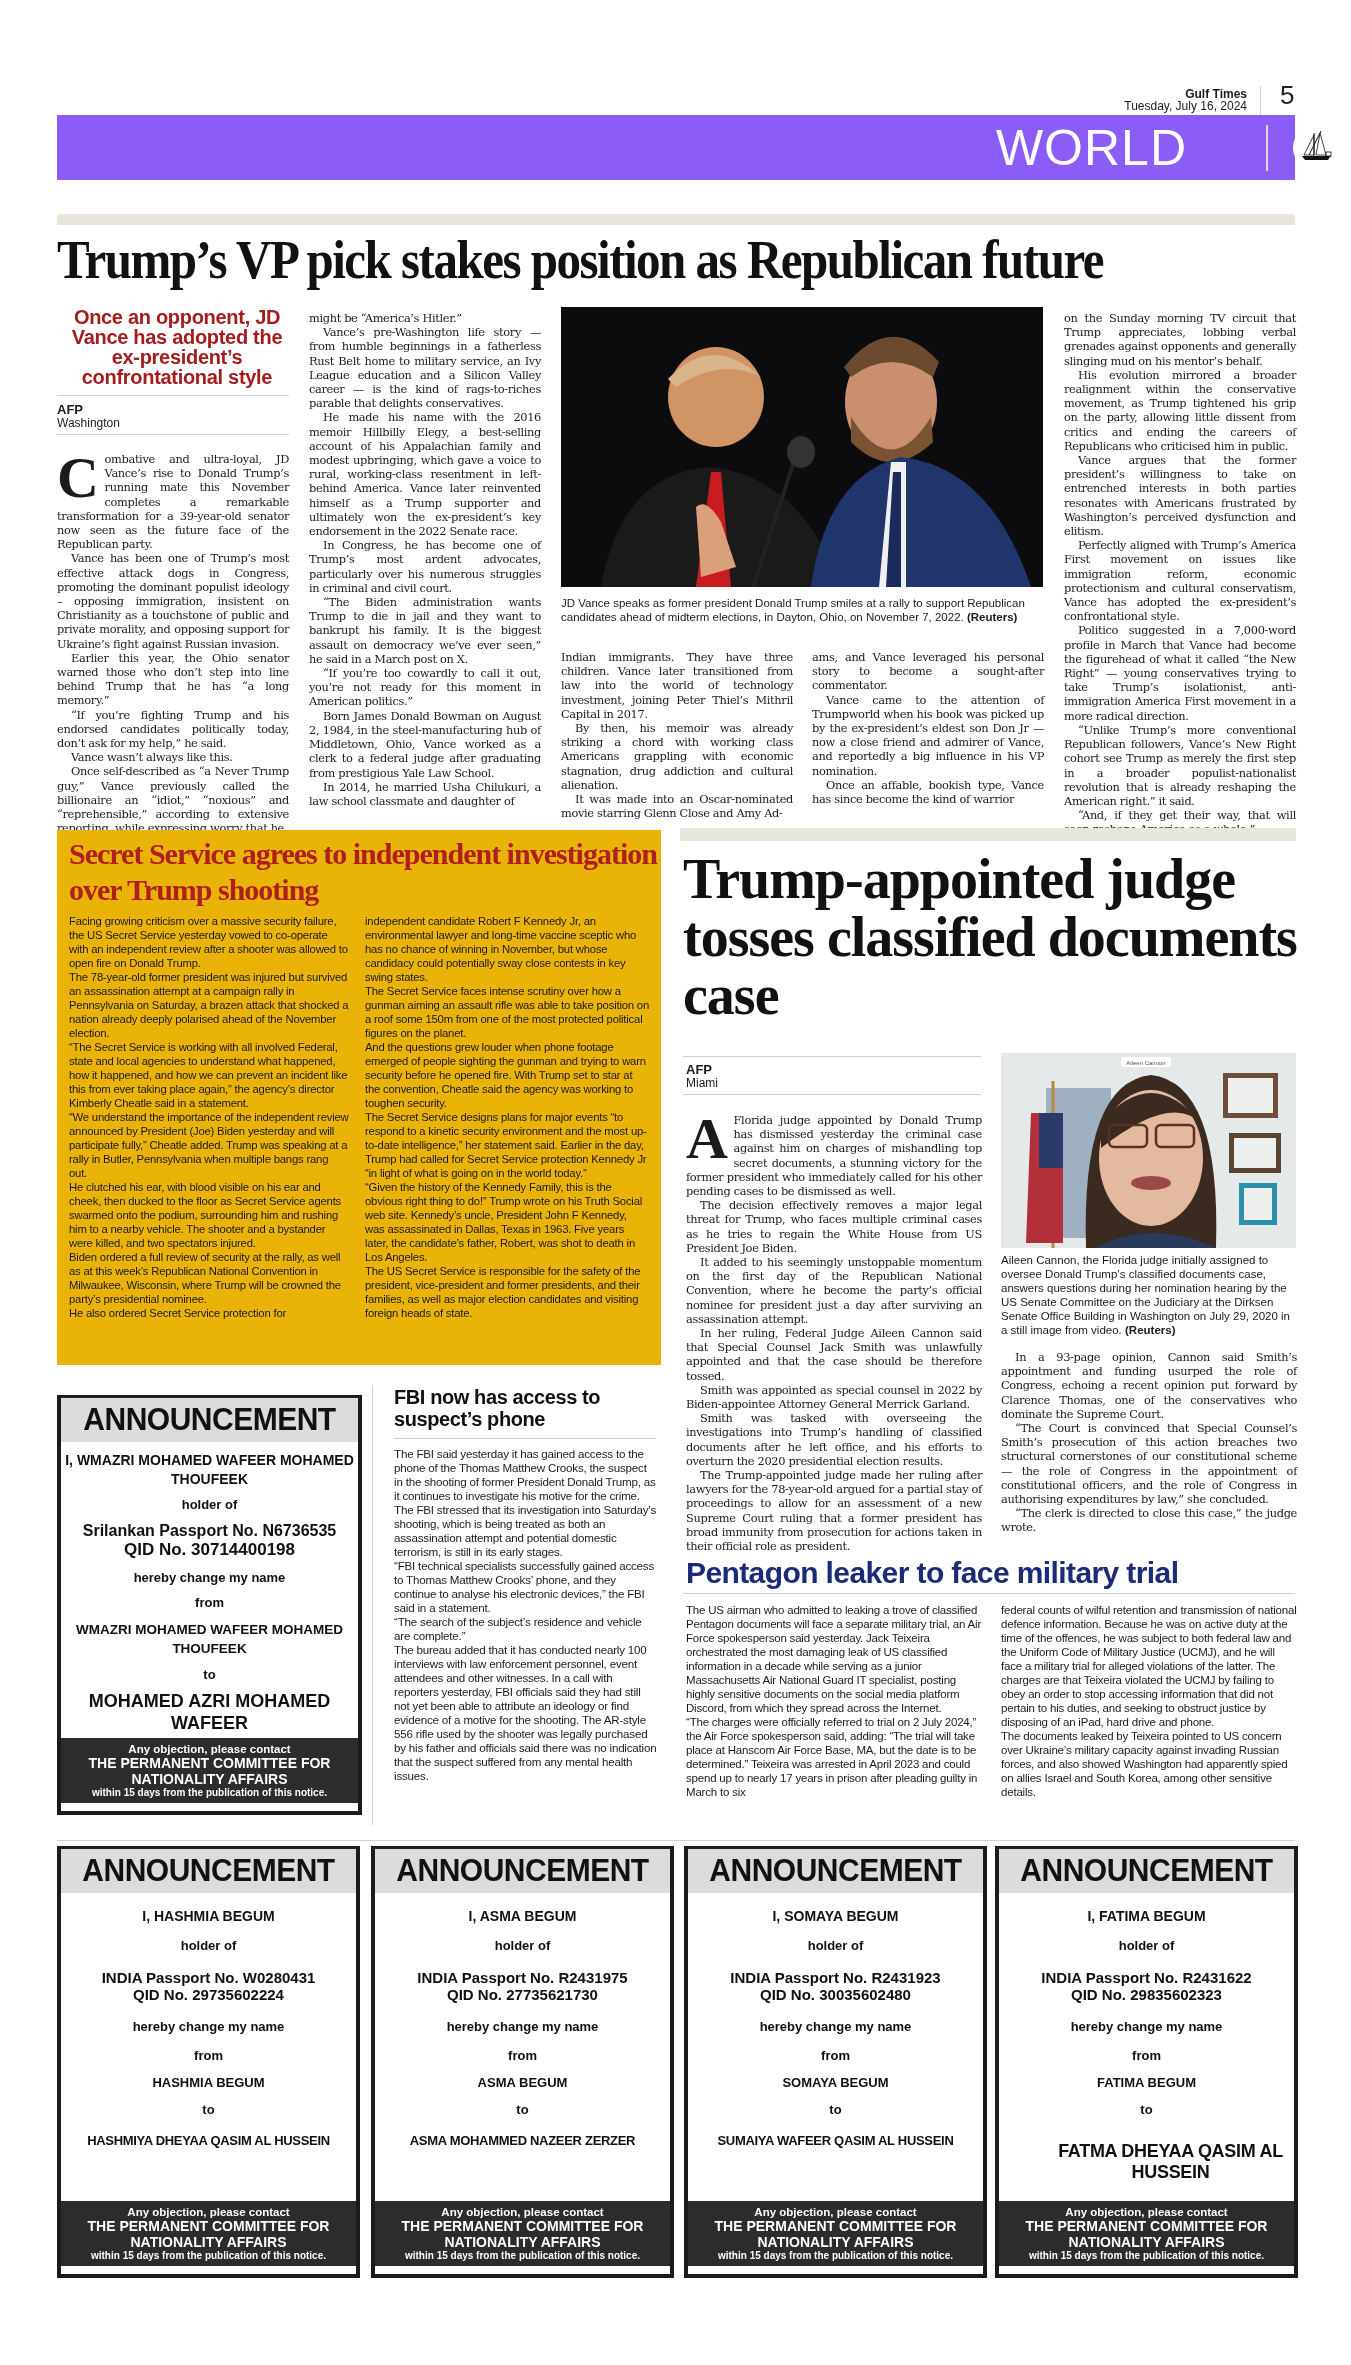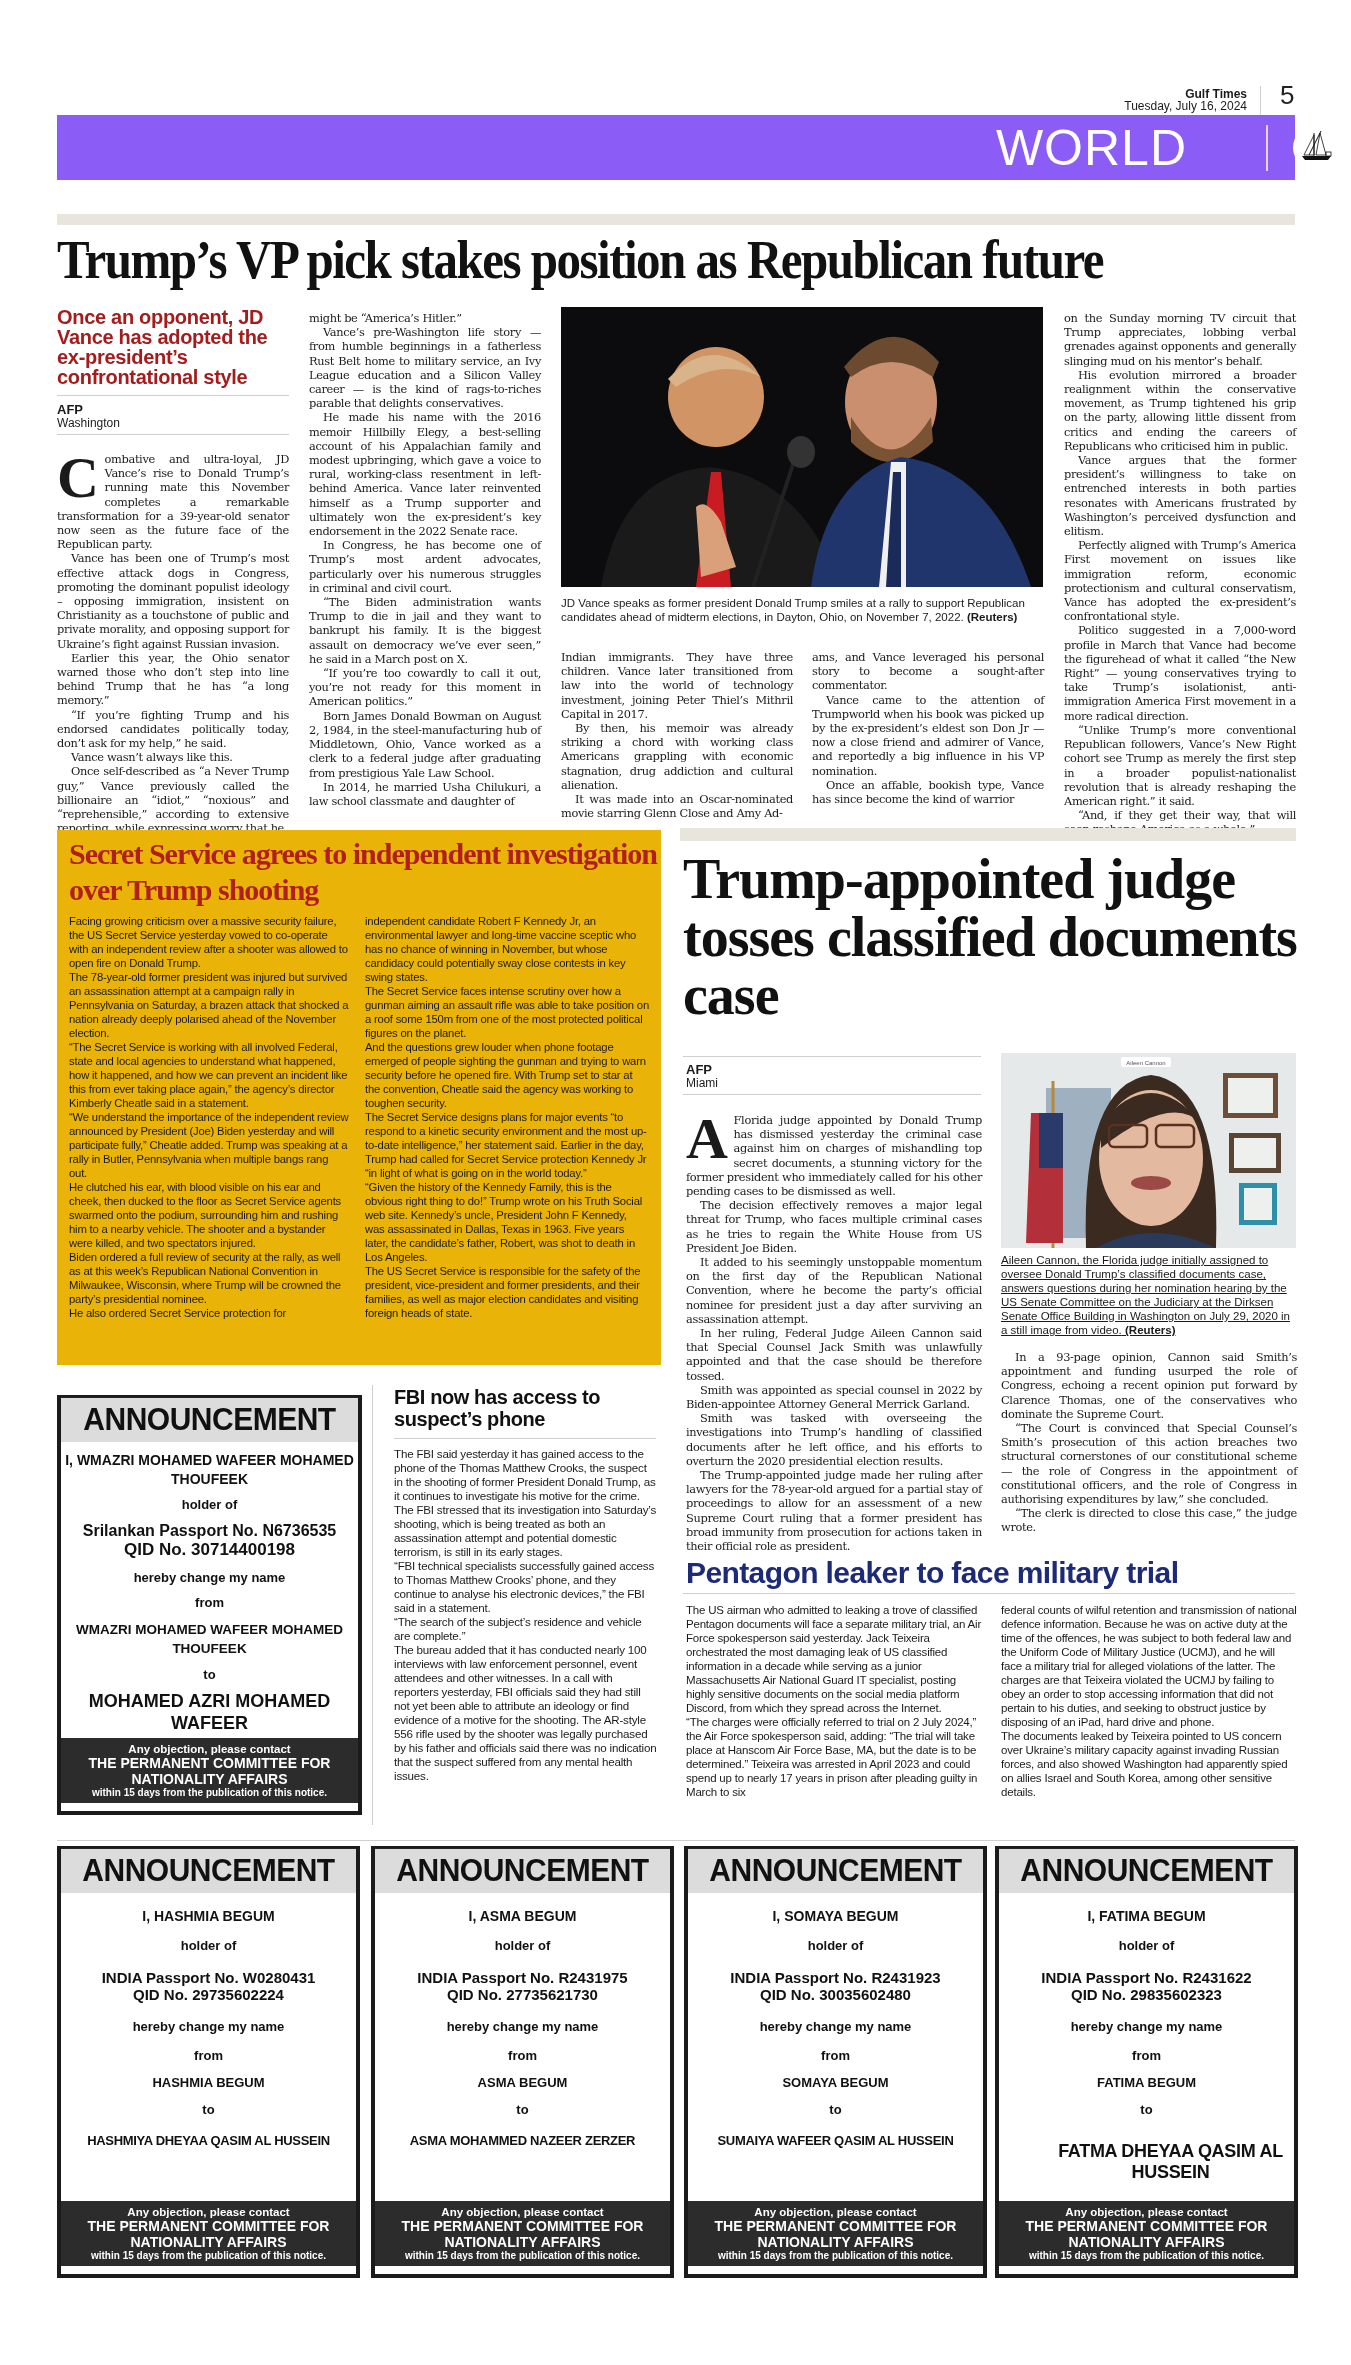--- a/index.html
+++ b/index.html
@@ -12,21 +12,21 @@
   .pub-date { right: 104px; top: 99px; font: 12px "Liberation Sans", sans-serif; text-align: right; }
   .pub-sep { left: 1260px; top: 86px; width: 1px; height: 30px; background: #cfcfcf; }
   .page-no { left: 1280px; top: 80px; font: 26px "Liberation Sans", sans-serif; color: #222; }
   .banner { left: 57px; top: 115px; width: 1238px; height: 65px; background: #8b5cf6; }
   .banner-label { right: 108px; top: 4px; font: 300 50px "Liberation Sans", sans-serif; color: #fff; letter-spacing: 1px; }
   .banner-sep { left: 1209px; top: 10px; width: 2px; height: 46px; background: #f2d0d0; }
   .logo { left: 1236px; top: 10px; width: 45px; height: 45px; border-radius: 50%; background: #fff; }
   .band { left: 57px; width: 1238px; height: 11px; background: #e8e5dc; }
 
   .headline-main { left: 57px; top: 228px; width: 1240px; font: bold 49px "Liberation Serif", serif; letter-spacing: -1.5px; transform: scaleY(1.12); transform-origin: left top; white-space: nowrap; color: #111; }
-  .kicker { left: 57px; top: 307px; width: 240px; font: bold 20px "Liberation Sans", sans-serif; color: #a51c1c; line-height: 20px; letter-spacing: -0.3px; }
+  .kicker { left: 57px; top: 307px; width: 240px; font: bold 20px "Liberation Sans", sans-serif; color: #a51c1c; line-height: 20px; letter-spacing: -0.3px; text-align: center; }
   .rule { height: 1px; background: #cfcfcf; }
   .byline-agency { font: bold 13px "Liberation Sans", sans-serif; }
   .byline-place { font: 12px "Liberation Sans", sans-serif; }
 
   .col { font: 11.4px/14.2px "DejaVu Serif", serif; text-align: justify; hyphens: auto; color: #1b1b1b; letter-spacing: -0.35px; }
   .col p { text-indent: 14px; }
   .col p.noindent { text-indent: 0; }
   .dropcap { float: left; font: bold 58px/48px "Liberation Serif", serif; margin: 2px 6px 0 0; }
   .caption { font: 11.5px/14px "Liberation Sans", sans-serif; color: #1b1b1b; }
   .caption b { font-weight: bold; }
@@ -208,21 +208,21 @@
     <ellipse cx="150" cy="105" rx="52" ry="68" fill="#e3b9a0"></ellipse>
     <path d="M100 70 Q150 10 200 70 Q170 40 100 95 Z" fill="#3a2a20"></path>
     <rect x="108" y="72" width="38" height="22" rx="5" fill="none" stroke="#5a3020" stroke-width="2.5"></rect>
     <rect x="155" y="72" width="38" height="22" rx="5" fill="none" stroke="#5a3020" stroke-width="2.5"></rect>
     <ellipse cx="150" cy="130" rx="20" ry="7" fill="#9c4a48"></ellipse>
     <path d="M95 195 Q150 165 215 195 Z" fill="#2a3a5a"></path>
     <rect x="120" y="4" width="50" height="10" rx="2" fill="#ffffff"></rect>
     <text x="145" y="12" font-size="6" text-anchor="middle" fill="#555" font-family="Liberation Sans, sans-serif">Aileen Cannon</text>
   </svg>
 </div>
-<div class="abs caption" style="left:1001px; top:1253px; width:296px;text-decoration:underline;">
+<div class="abs caption" style="left:1001px; top:1253px; width:296px;">
   <span>Aileen Cannon, the Florida judge initially assigned to oversee Donald Trump’s classified documents case, answers questions during her nomination hearing by the US Senate Committee on the Judiciary at the Dirksen Senate Office Building in Washington on July 29, 2020 in a still image from video.</span>
   <b>(Reuters)</b>
 </div>
 
 <div class="abs col" style="left:1001px; top:1350px; width:296px;">
   <p>In a 93-page opinion, Cannon said Smith’s appointment and funding usurped the role of Congress, echoing a recent opinion put forward by Clarence Thomas, one of the conservatives who dominate the Supreme Court.</p>
   <p>“The Court is convinced that Special Counsel’s Smith’s prosecution of this action breaches two structural cornerstones of our constitutional scheme — the role of Congress in the appointment of constitutional officers, and the role of Congress in authorising expenditures by law,” she concluded.</p>
   <p>“The clerk is directed to close this case,” the judge wrote.</p>
 </div>
 

